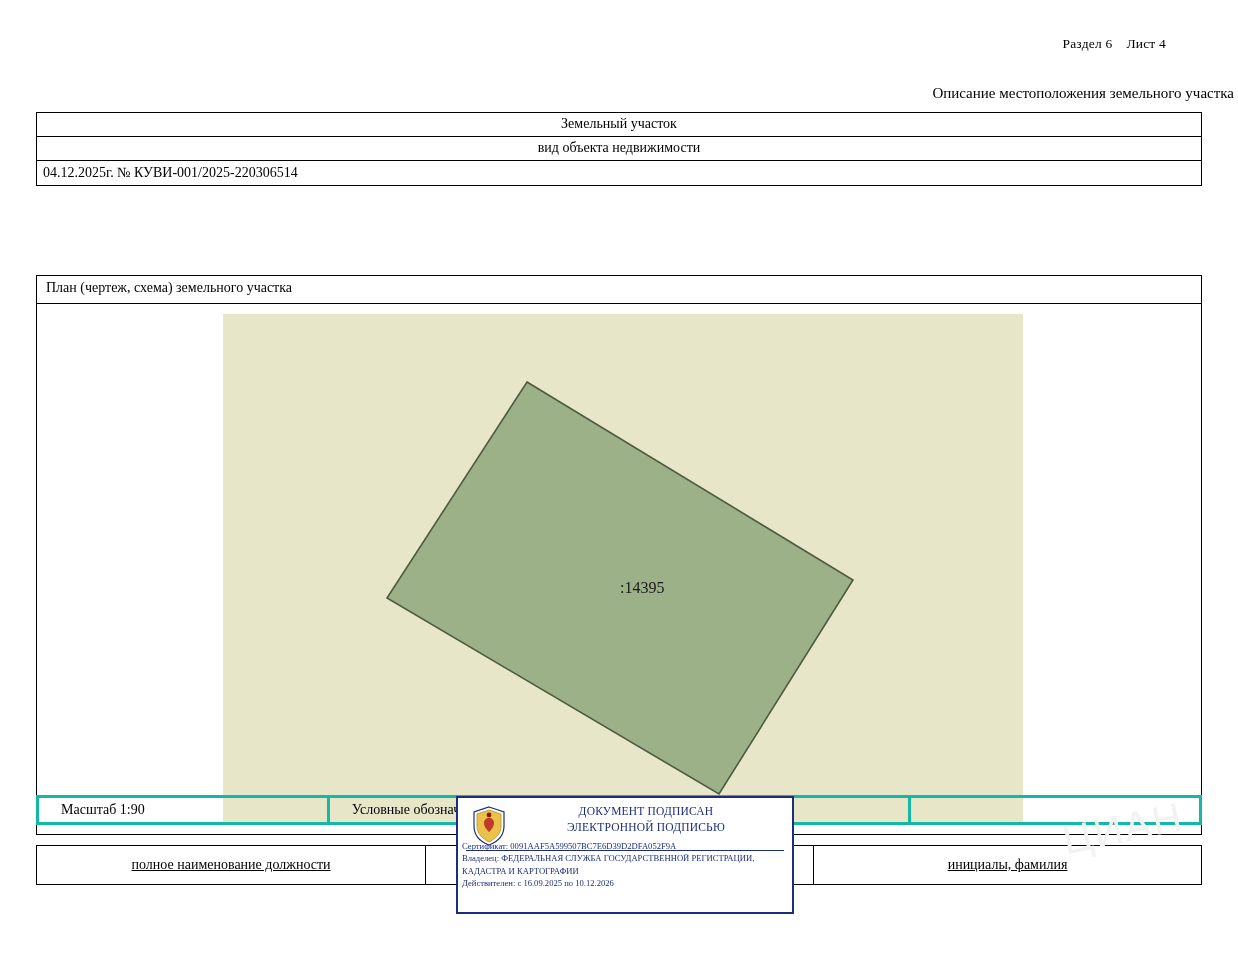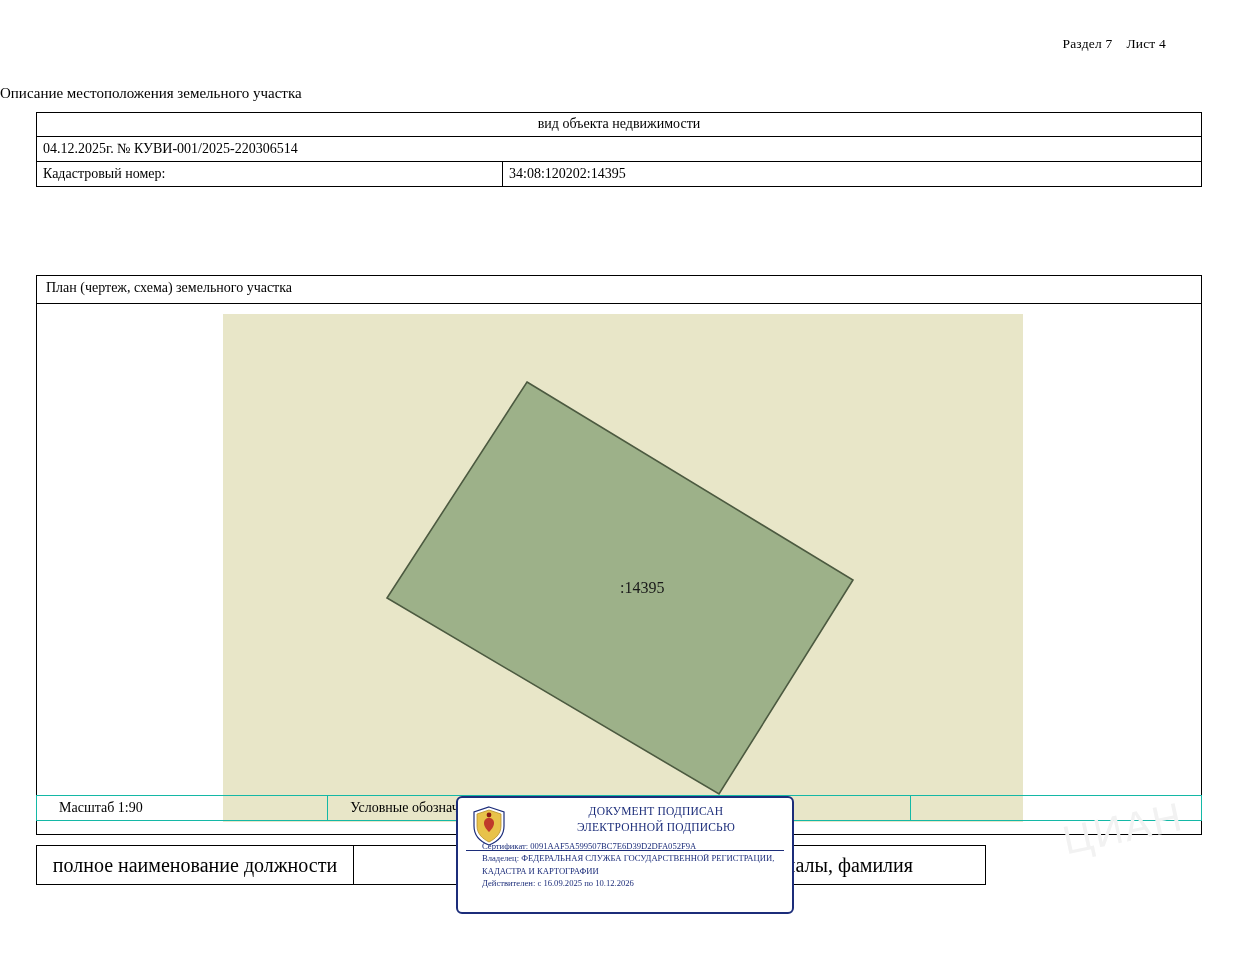--- a/index.html
+++ b/index.html
@@ -32,23 +32,23 @@
   .header-right .sep { display: inline-block; width: 14px; }
   .title-1 {
     position: absolute;
     left: 0; right: 0;
     top: 58px;
     text-align: center;
     font-size: 15px;
   }
   .title-2 {
     position: absolute;
-    left: 0; right: 12px;
+    left: 0; right: 4px;
     top: 85px;
-    text-align: left;
+    text-align: right;
     font-size: 15px;
   }
   .doc-table {
     position: absolute;
     left: 36px;
     top: 112px;
     width: 1166px;
     border-collapse: collapse;
     font-size: 14px;
   }
@@ -96,54 +96,55 @@
 
   .footer-table {
     position: absolute;
     left: 36px;
     top: 795px;
     width: 1166px;
     border-collapse: collapse;
     font-size: 14px;
   }
   .footer-table td {
-    border: 1px solid #14b8a6;
+    border: 3px solid #14b8a6;
     padding: 2px 22px;
     height: 20px;
     vertical-align: middle;
   }
   .sign-table {
     position: absolute;
     left: 36px;
     top: 845px;
-    width: 950px;
+    width: 1166px;
     border-collapse: collapse;
-    font-size: 20px;
+    font-size: 14px;
+    text-decoration: underline;
   }
   .sign-table td {
     border: 1px solid #000;
     height: 38px;
     vertical-align: middle;
     text-align: center;
     padding: 0 4px;
   }
   
   .stamp {
     position: absolute;
     left: 456px;
     top: 796px;
     width: 338px;
     height: 118px;
     border: 2px solid #1c2d7a;
-    border-radius: 6px;
+    border-radius: 0;
     background: #ffffff;
     box-sizing: border-box;
     font-family: "Liberation Serif", serif;
     color: #1c2d7a;
-    padding: 6px 8px 4px 24px;
+    padding: 6px 8px 4px 4px;
   }
   .stamp-head {
     text-align: center;
     font-size: 11.5px;
     line-height: 1.35;
     letter-spacing: .2px;
     padding-left: 46px;
   }
   .stamp-emblem {
     position: absolute;
@@ -183,36 +184,35 @@
     font-size: 16px;
     fill: #1a1a1a;
   }
 </style>
 </head>
 <body>
 
 <div class="page">
 
   <div class="header-right">
-    <span>Раздел 7</span><span class="sep"></span><span>Лист 4</span>
+    <span>Раздел 6</span><span class="sep"></span><span>Лист 4</span>
   </div>
 
   <div class="title-2">Описание местоположения земельного участка</div>
 
   <table class="doc-table">
     <tbody>
       <tr class="row-obj">
+        <td class="c" colspan="4">Земельный участок</td>
+      </tr>
+      <tr class="row-obj">
         <td class="c" colspan="4">вид объекта недвижимости</td>
       </tr>
       <tr>
         <td class="l" colspan="4">04.12.2025г. № КУВИ-001/2025-220306514</td>
-      </tr>
-      <tr>
-        <td class="l" style="width:40%">Кадастровый номер:</td>
-        <td class="l" colspan="3">34:08:120202:14395</td>
       </tr>
     </tbody>
   </table>
 
   <div class="plan-wrap">
     <div class="plan-label">План (чертеж, схема) земельного участка</div>
     <div class="plan-canvas">
       <svg class="plan-svg" width="1164" height="531" viewBox="0 0 1164 531">
         <rect id="plan-bg" x="186" y="10" width="800" height="508" fill="#e8e6c8"></rect>
         <polygon id="parcel-shape" points="490,78 816,276 682,490 350,294" stroke-width="1.6" fill="#9db189" stroke="#4c5a40"></polygon>

